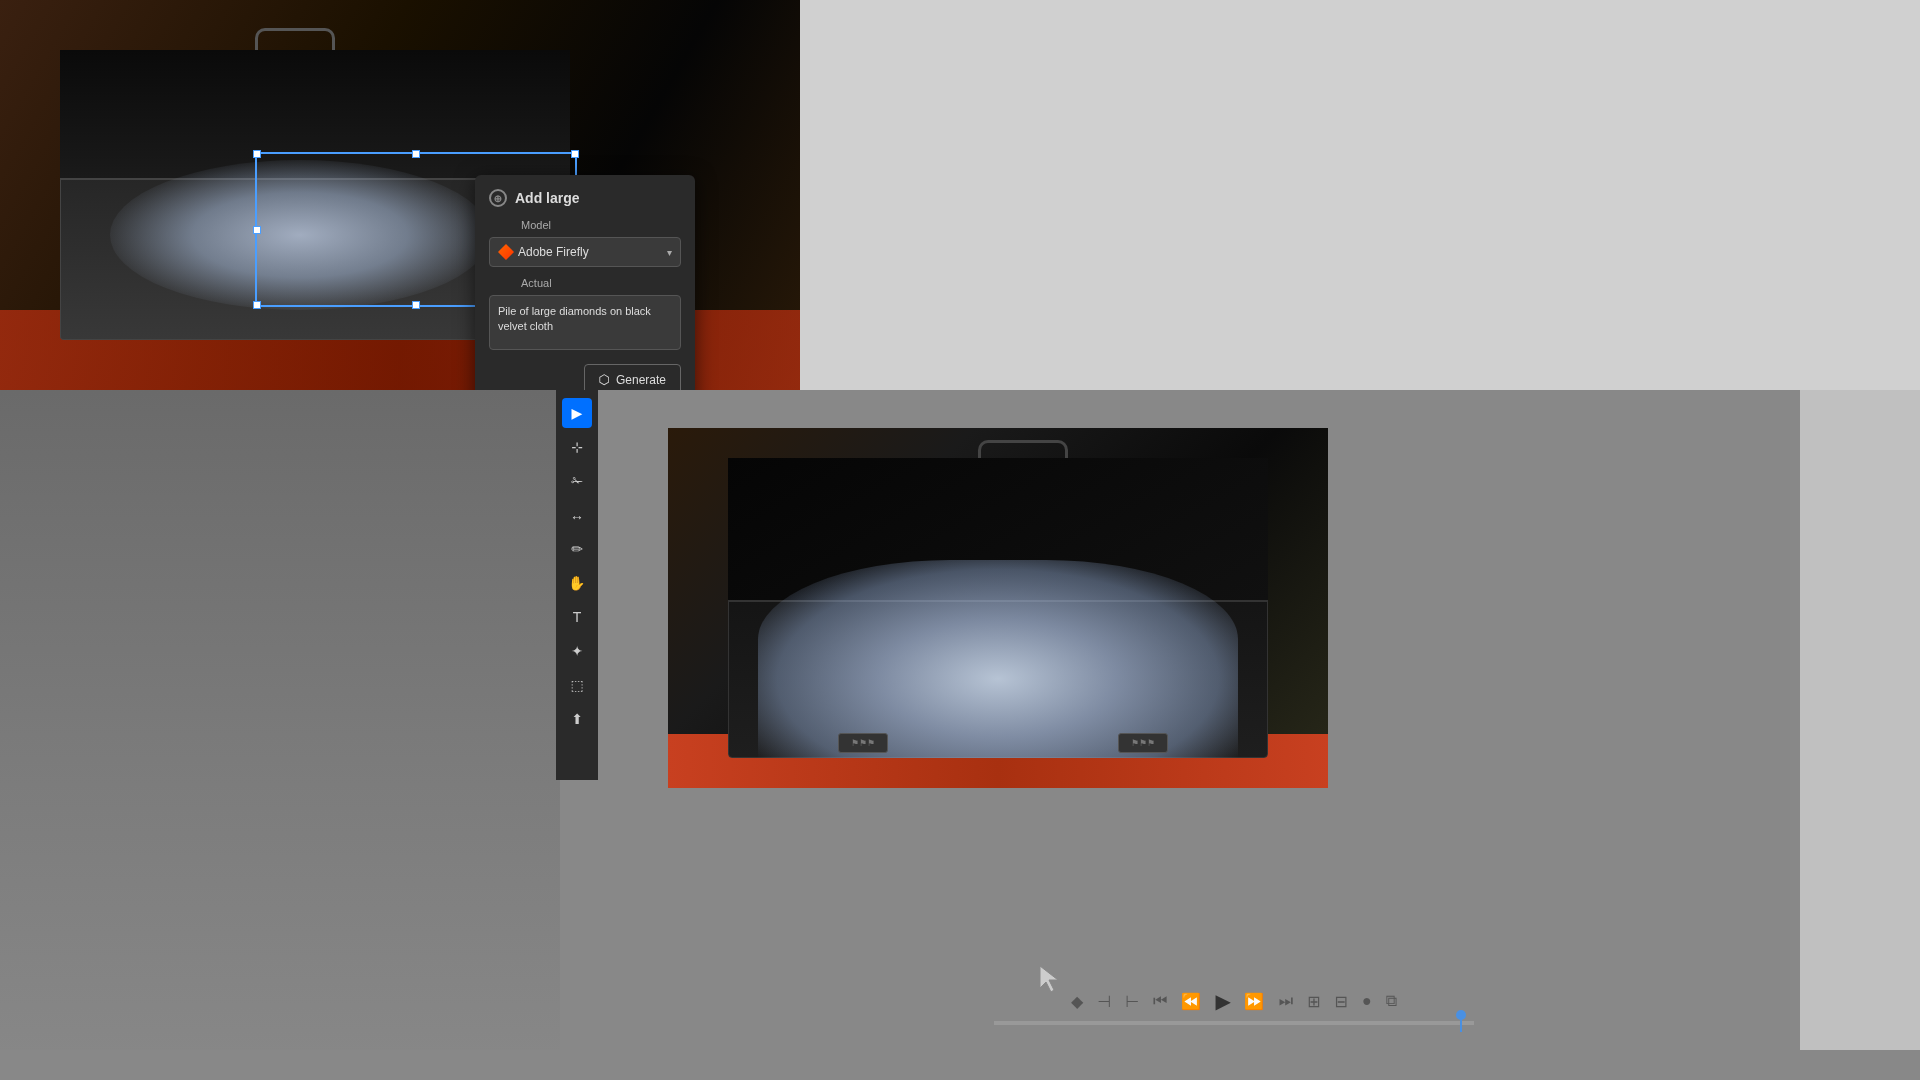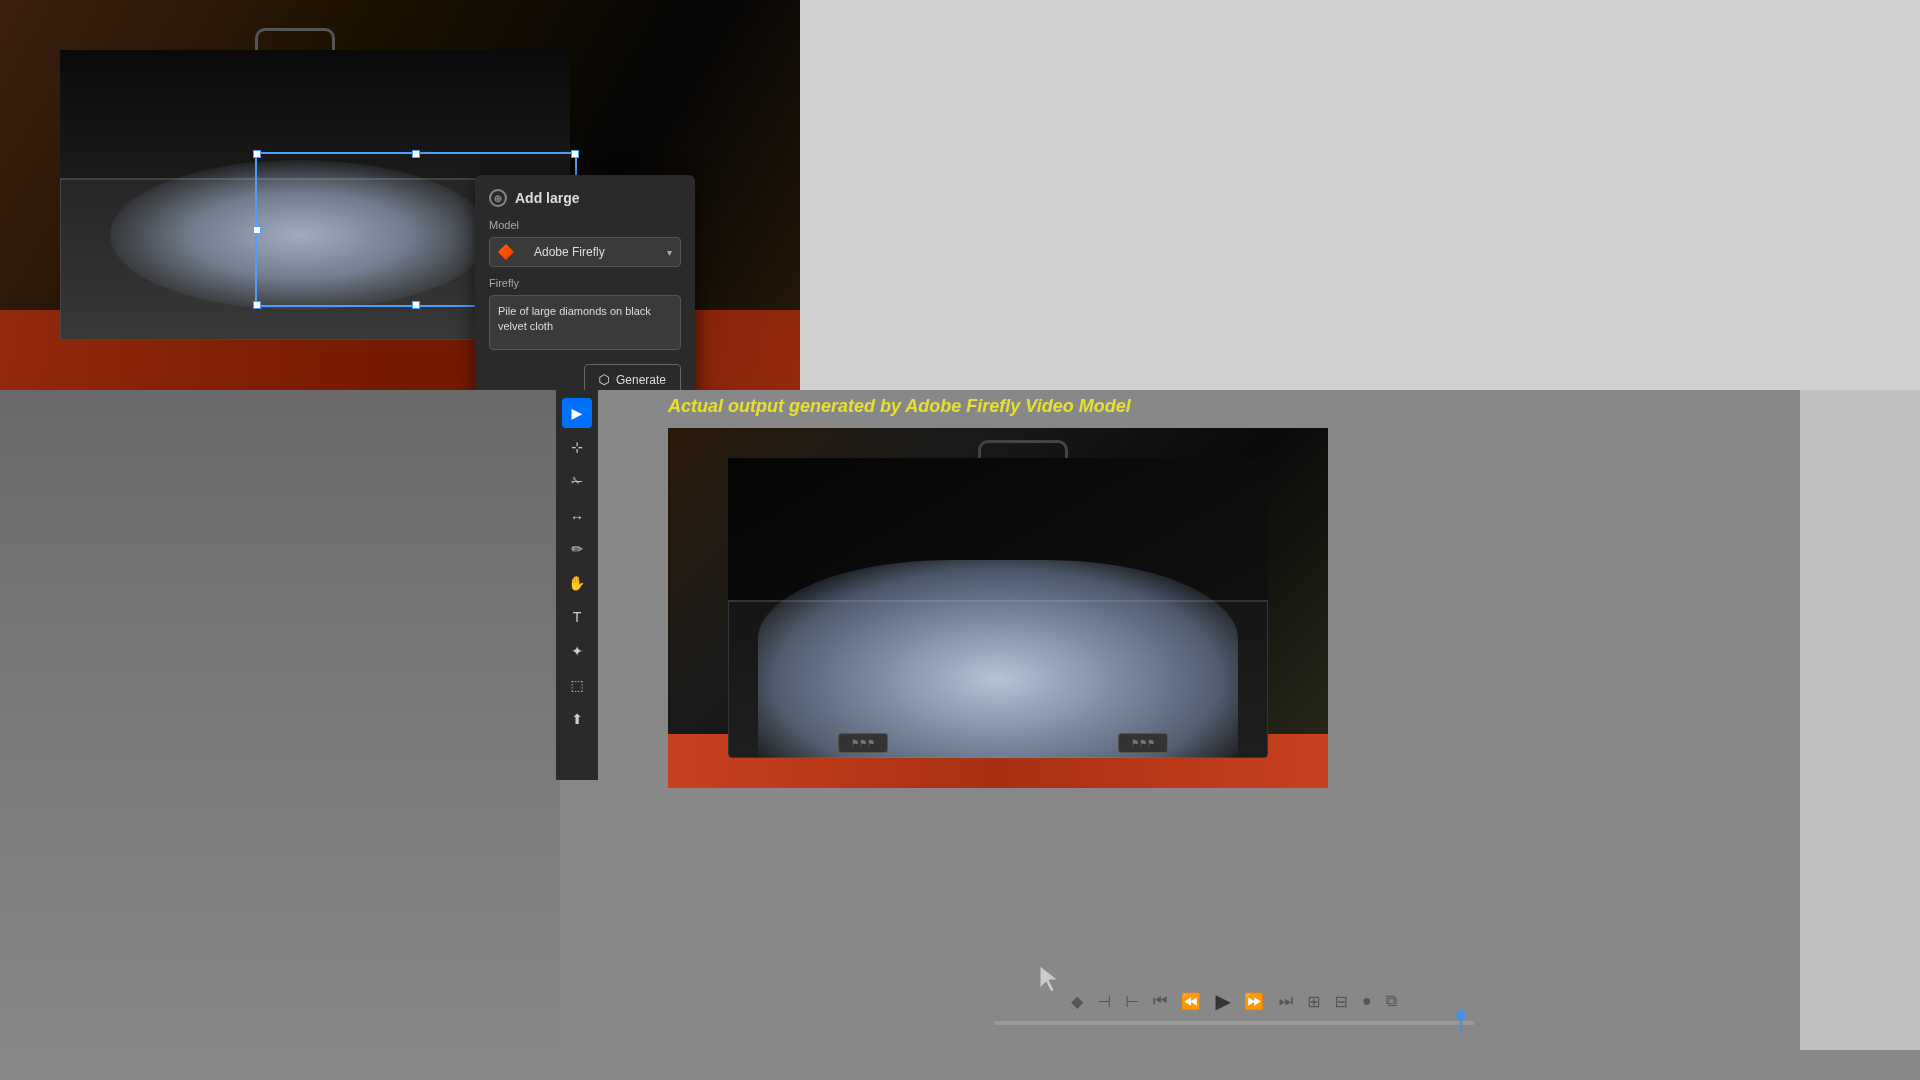--- a/index.html
+++ b/index.html
@@ -98,26 +98,27 @@
       align-items: center;
       justify-content: center;
       font-size: 10px;
       color: #888;
     }
 
     .popup-label {
       color: #aaa;
       font-size: 11px;
       margin-bottom: 6px;
+      margin-left: 32px;
     }
 
     .model-dropdown {
       display: flex;
       align-items: center;
-      gap: 20px;
+      gap: 4px;
       background: #3a3a3a;
       border: 1px solid #555;
       border-radius: 4px;
       padding: 6px 8px;
       cursor: pointer;
       margin-bottom: 10px;
     }
 
     .firefly-icon {
       width: 16px;
@@ -346,21 +347,21 @@
         <span>Add large</span>
       </div>
 
       <div class="popup-label">Model</div>
       <div class="model-dropdown">
         <div class="firefly-icon"></div>
         <span class="model-name">Adobe Firefly</span>
         <span class="chevron-down">▾</span>
       </div>
 
-      <div class="popup-label">Firefly</div>
+      <div class="popup-label">Actual</div>
       <textarea class="prompt-textarea" style="">Pile of large diamonds on black velvet cloth</textarea>
 
       <div style="display:flex;justify-content:flex-end;">
         <button class="generate-btn">
           <span style="font-size:13px;">⬡</span>
           <span>Generate</span>
         </button>
       </div>
     </div>
   </div>
@@ -382,21 +383,20 @@
   <div class="tool-btn">✏</div>
   <div class="tool-btn">✋</div>
   <div class="tool-btn">T</div>
   <div class="tool-btn">✦</div>
   <div class="tool-btn">⬚</div>
   <div class="tool-btn">⬆</div>
 </div>
 
 <div class="video-area">
 
-  <div class="video-label">Actual output generated by Adobe Firefly Video Model</div>
 
   <div class="video-frame">
     <div class="video-content">
 
       <div class="video-floor"></div>
 
       <div style="position:absolute;top:30px;left:60px;right:60px;bottom:30px;background:linear-gradient(180deg,#0a0a0a,#151515,#1e1e1e);border:1px solid #333;border-radius:4px;"></div>
 
       <div style="position:absolute;top:30px;left:60px;right:60px;height:40%;background:linear-gradient(150deg,#050505,#101010);border-bottom:2px solid #333;"></div>
 

